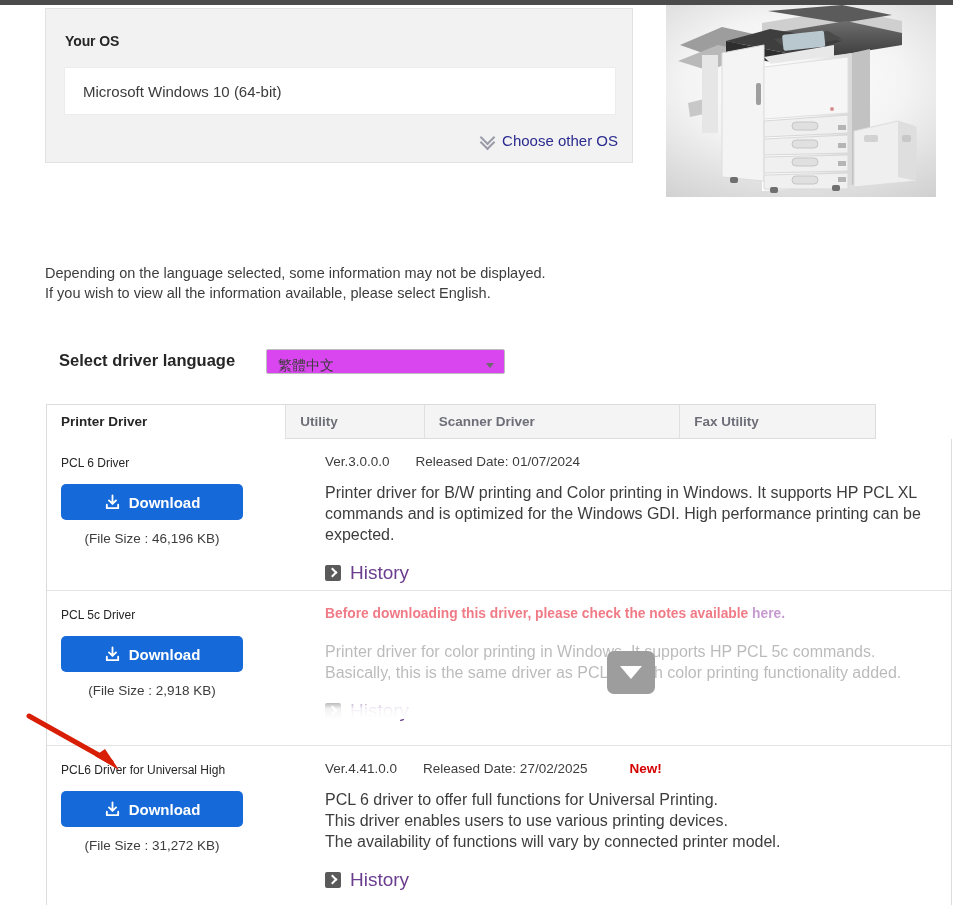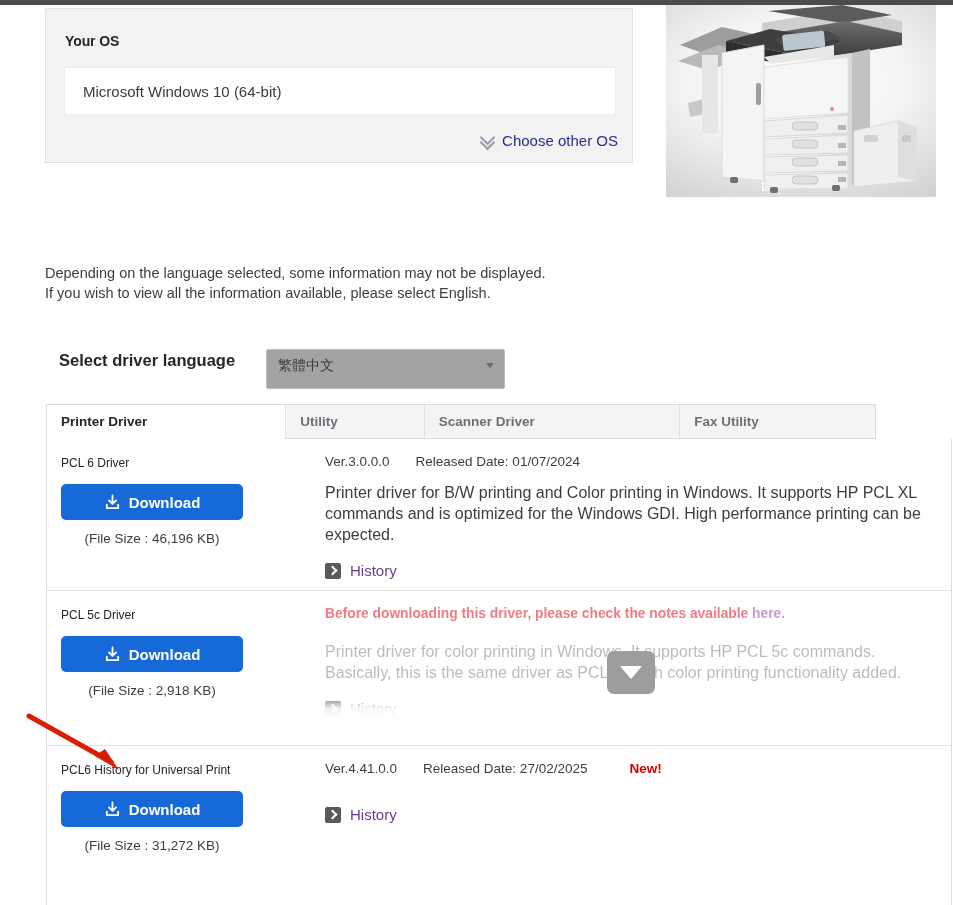--- a/index.html
+++ b/index.html
@@ -107,22 +107,22 @@
   .lang-label {
     position: absolute;
     left: 59px; top: 351px;
     font-size: 16.5px;
     font-weight: bold;
     color: #262626;
   }
   .lang-select {
     position: absolute;
     left: 266px; top: 349px;
-    width: 239px; height: 40px;
-    background: #a3a3a3;
+    width: 239px; height: 25px;
+    background: #d946ef;
     border: 1px solid #bdbdbd;
     border-radius: 2px;
   }
   .lang-select-value {
     position: absolute;
     left: 11px; top: 7px;
     font-size: 14px;
     color: #3b3b3b;
   }
   .lang-select-caret {
@@ -261,21 +261,21 @@
   .history-icon::after {
     content: "";
     position: absolute;
     left: 4px; top: 4px;
     width: 5px; height: 5px;
     border-right: 2px solid #ffffff;
     border-top: 2px solid #ffffff;
     transform: rotate(45deg);
   }
   .history-label {
-    font-size: 15px;
+    font-size: 19px;
     color: #6b3d8f;
   }
 
   
   .notice-red {
     font-size: 13.8px;
     font-weight: bold;
     color: #f07b87;
     margin-bottom: 20px;
   }
@@ -477,36 +477,41 @@
         <div class="history">
           <span class="history-icon"></span>
           <span class="history-label">History</span>
         </div>
       </div>
       <div class="fade-mask"></div>
     </div>
 
     <div class="drv-row last" style="height:166px;">
       <div class="drv-left">
-        <div class="drv-name">PCL6 History for Universal Print</div>
+        <div class="drv-name">PCL6 Driver for Universal High</div>
         <button class="dl-btn">
           <svg class="dl-icon" viewBox="0 0 24 24">
             <path d="M12 2 L12 13 M12 14 L7 9 M12 14 L17 9" fill="none" stroke="#ffffff" stroke-width="2.6" stroke-linecap="round" stroke-linejoin="round"></path>
             <path d="M4 15 L4 20 L20 20 L20 15" fill="none" stroke="#ffffff" stroke-width="2.6" stroke-linecap="round" stroke-linejoin="round"></path>
           </svg>
           <span class="dl-label">Download</span>
         </button>
         <div class="filesize">(File Size : 31,272 KB)</div>
       </div>
       <div class="drv-right">
         <div class="meta-line">
           <span>Ver.4.41.0.0</span>
           <span>Released Date: 27/02/2025</span>
           <span class="meta-new">New!</span>
         </div>
+        <div class="desc">
+          <div>PCL 6 driver to offer full functions for Universal Printing.</div>
+          <div>This driver enables users to use various printing devices.</div>
+          <div>The availability of functions will vary by connected printer model.</div>
+        </div>
         <div class="history">
           <span class="history-icon"></span>
           <span class="history-label">History</span>
         </div>
       </div>
     </div>
 
   </div>
 
   <div class="scroll-btn"></div>

